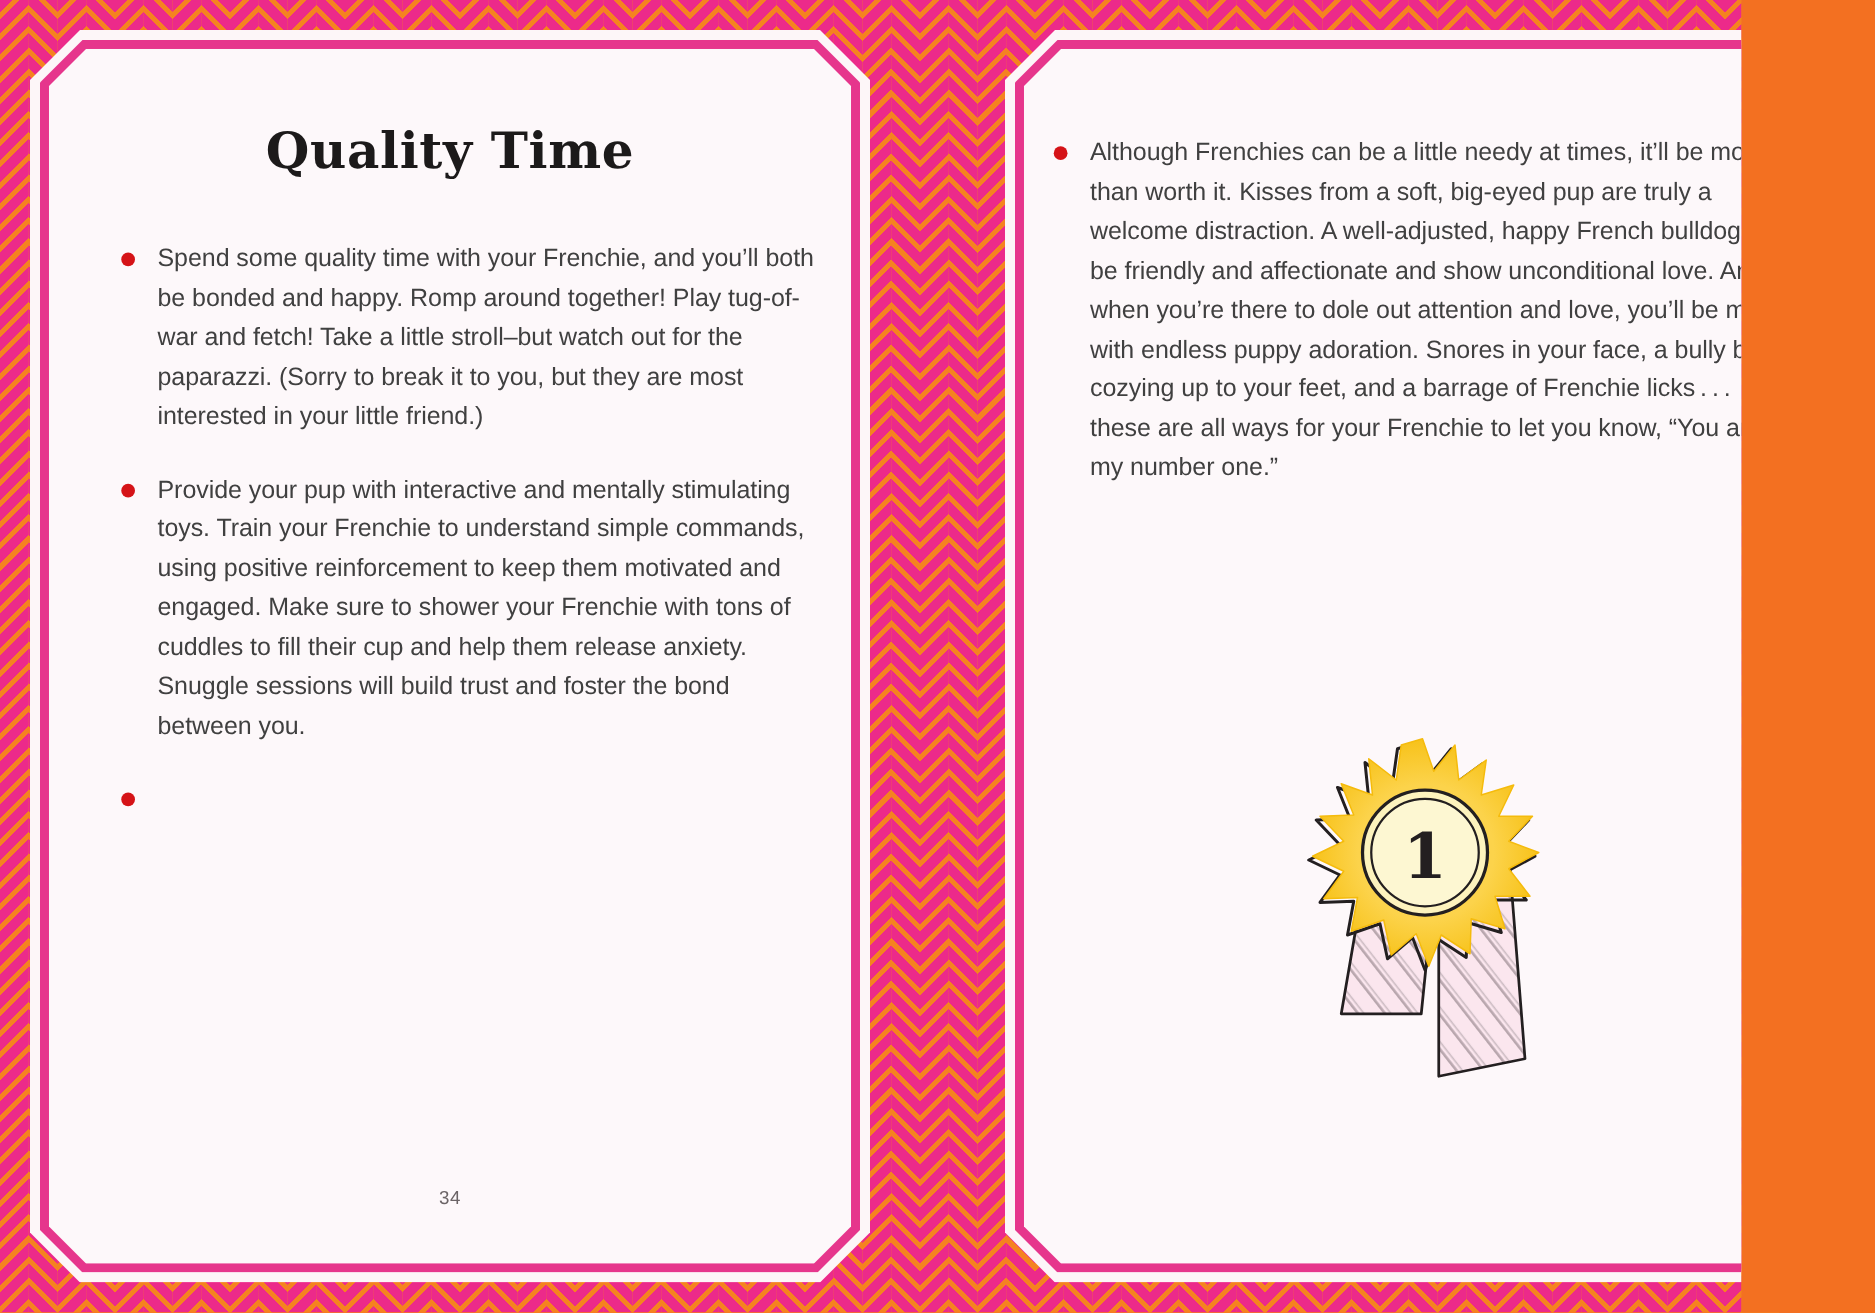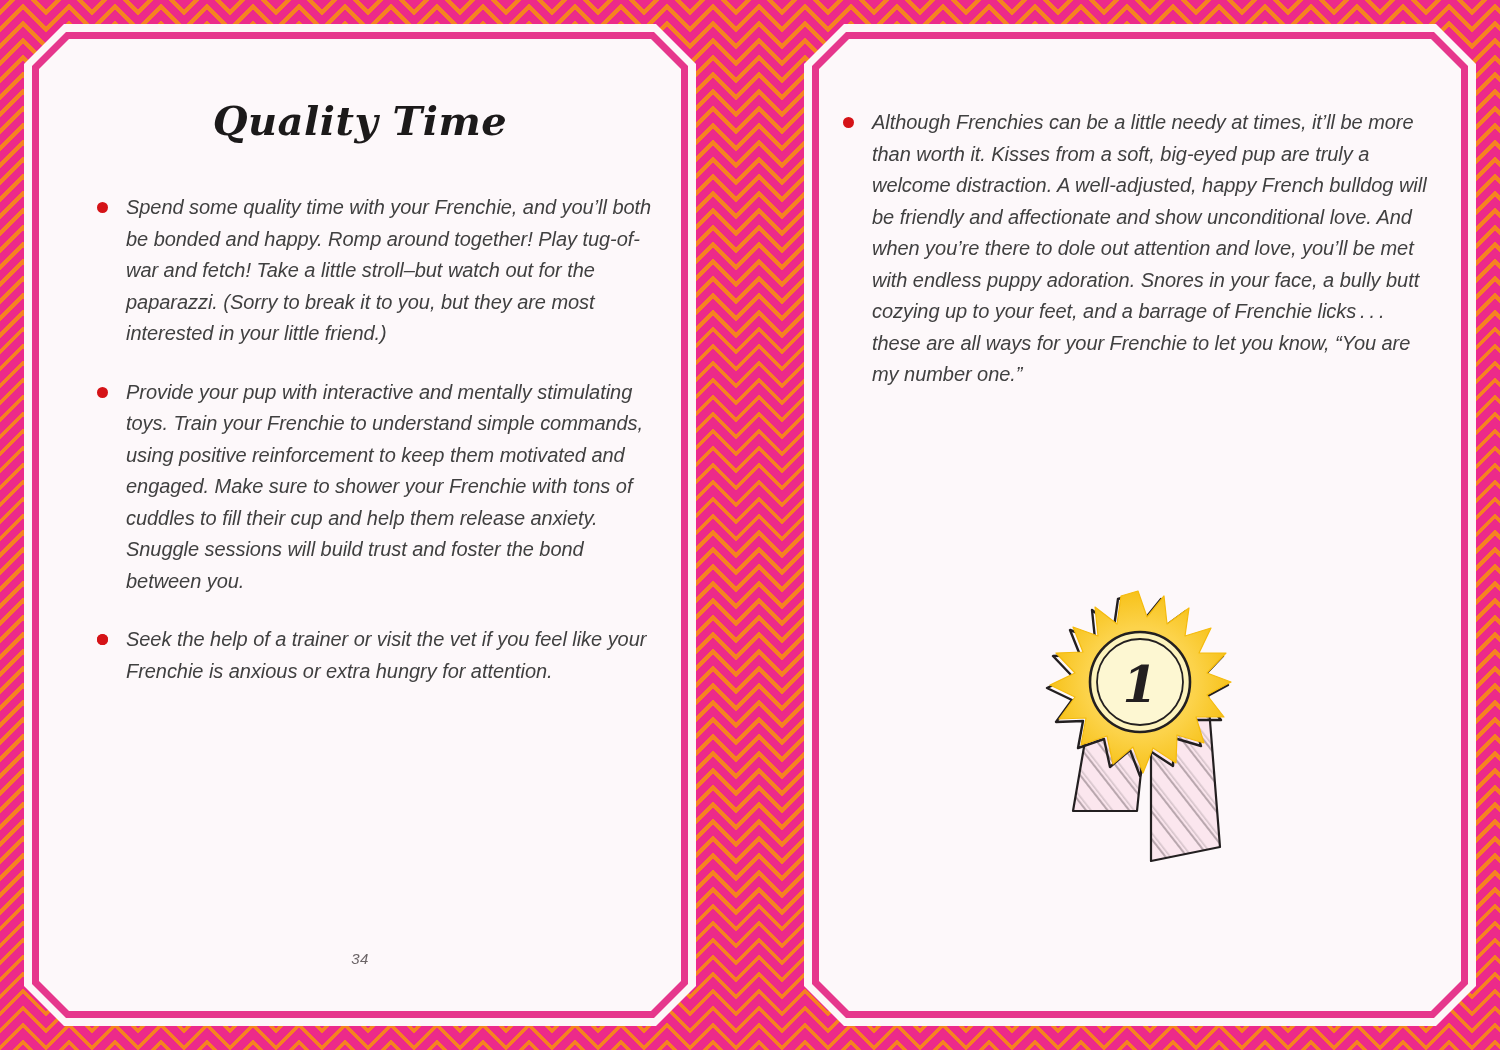--- a/index.html
+++ b/index.html
@@ -5,24 +5,23 @@
 <style>
   html,body{margin:0;padding:0;}
   body{
     width:1500px;height:1050px;overflow:hidden;
     font-family:"Liberation Sans", sans-serif;
     background:#f37021;
   }
 
   
   #spread{
-    position:relative;width:1500px;height:1050px;
+    position:relative;width:1393px;height:1050px;
     background-color:#f58220;
     overflow:hidden;
-    font-style:italic;
   }
   
   #herring{
     position:absolute;inset:0;
     background-color:#f58220;
   }
   #herring .col{
     position:absolute;top:-40px;bottom:-40px;width:23px;
     background-repeat:repeat;
   }
@@ -201,21 +200,20 @@
   <div class="page-rule" id="left-rule" style="background: rgb(230, 54, 140);"></div>
   <div class="page-inner" id="left-inner" style="background: rgb(253, 248, 250);"></div>
 
   <div class="page-content" id="left-content">
     <h1 class="title">Quality Time</h1>
 
     <ul class="bullets" id="left-bullets">
         <li><span class="dot" style="background: rgb(213, 19, 23);"></span><span>Spend some quality time with your Frenchie, and you’ll both be bonded and happy. Romp around together! Play tug-of-war and fetch! Take a little stroll–but watch out for the paparazzi. (Sorry to break it to you, but they are most interested in your little friend.)</span></li>
         <li><span class="dot" style="background: rgb(213, 19, 23);"></span><span>Provide your pup with interactive and mentally stimulating toys. Train your Frenchie to understand simple commands, using positive reinforcement to keep them motivated and engaged. Make sure to shower your Frenchie with tons of cuddles to fill their cup and help them release anxiety. Snuggle sessions will build trust and foster the bond between you.</span></li>
         <li><span class="dot" style="background: rgb(213, 19, 23);"></span></li>
-        <li><span class="dot" style="background: rgb(213, 19, 23);"></span><span>Seek the help of a trainer or visit the vet if you feel like your Frenchie is anxious or extra hungry for attention.</span></li>
       </ul>
 
     <div class="folio">34</div>
   </div>
 
   <div class="page-outer" id="right-outer"></div>
   <div class="page-rule" id="right-rule" style="background: rgb(230, 54, 140);"></div>
   <div class="page-inner" id="right-inner" style="background: rgb(253, 248, 250);"></div>
 
   <div class="page-content" id="right-content">

